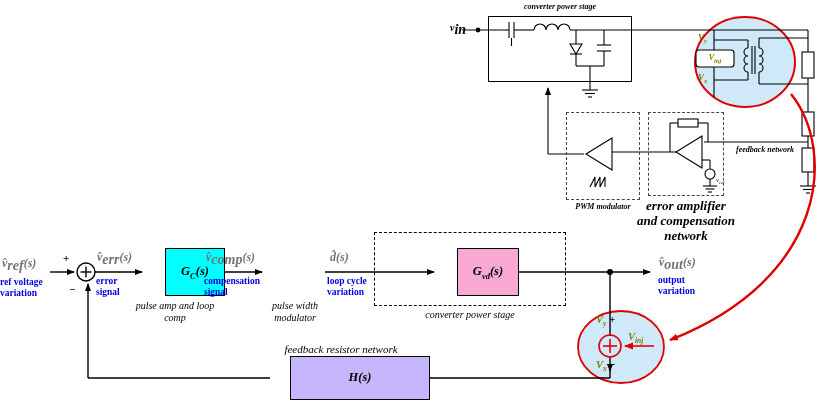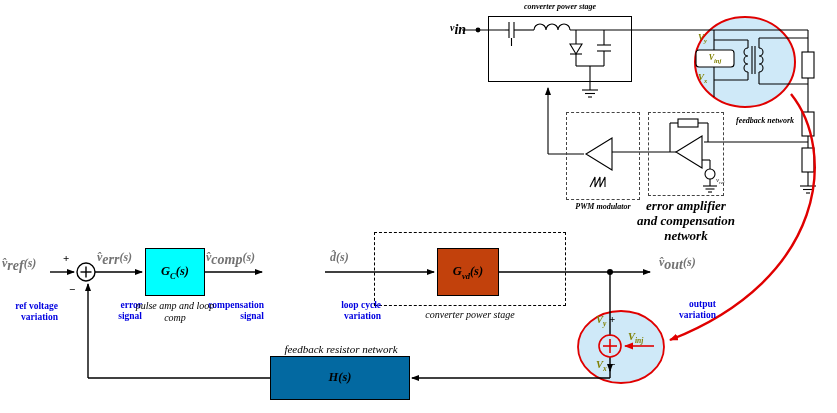--- a/index.html
+++ b/index.html
@@ -3,30 +3,30 @@
 <meta charset="utf-8">
 <style>
   * { margin:0; padding:0; box-sizing:border-box; }
   html,body { width:837px; height:413px; }
   body { position:relative; background:#ffffff; font-family:"Liberation Serif", serif; overflow:hidden; }
   #canvas { position:absolute; inset:0; width:837px; height:413px; }
   svg.layer { position:absolute; left:0; top:0; }
 
   .sig { position:absolute; font:bold italic 12px "Liberation Serif", serif; color:#737373; white-space:nowrap; }
   .sig sub { font-size:14px; }
-  .capblue { position:absolute; color:#0000e0; font:bold 9.5px "Liberation Serif", serif; text-align:right; line-height:1.18;margin-top:24px; }
+  .capblue { position:absolute; color:#0000e0; font:bold 9.5px "Liberation Serif", serif; text-align:left; line-height:1.18; }
   .capblk { position:absolute; color:#000; font:italic 10px "Liberation Serif", serif; text-align:center; line-height:1.18; }
   .sign { position:absolute; color:#000; font:bold 11px "Liberation Serif", serif; }
 
   .block { position:absolute; display:flex; align-items:center; justify-content:center;
-           border:1.6px solid #000; font:bold italic 12.5px "Liberation Serif", serif; color:#000; }
+           border:1.6px solid #000; font:bold italic 12.5px "Liberation Serif", serif; color:#000;margin-left:20px; }
   .block sub { font-size:8.5px; }
   .bg-cyan { background:#00ffff; }
-  .bg-gray { background:#c2410c; }
-  .bg-green { background:#0369a1; }
+  .bg-gray { background:#f9a8d4; }
+  .bg-green { background:#c4b5fd; }
   .dashedbox { position:absolute; border:1.8px dashed #000; }
 
   .topbox { position:absolute; border:1.2px solid #000; }
   .topdash { position:absolute; border:1px dashed #444; }
   .smallcap { position:absolute; font:bold italic 8px "Liberation Serif", serif; color:#000; text-align:center; line-height:1.15; }
   .tinycap { position:absolute; font:italic 7px "Liberation Serif", serif; color:#333; white-space:nowrap; }
   .tinycap sub { font-size:5px; }
   .olive { position:absolute; color:#7f7f00; font:bold italic 9px "Liberation Serif", serif; white-space:nowrap; }
   .olive sub { font-size:6.5px; }
   .inj { position:absolute; color:#7f7f00; font:bold italic 10.5px "Liberation Serif", serif; white-space:nowrap; }
@@ -189,31 +189,32 @@
 <div class="sig" style="left:330px;top:250px"><span>d̂</span><sub></sub><span>(s)</span></div>
 <div class="sig" style="left:659px;top:255px"><span>v̂</span><sub>out</sub><span>(s)</span></div>
 
 <div class="capblue" style="left:0;top:277px;width:58px">ref voltage variation</div>
 <div class="capblue" style="left:96px;top:276px;width:46px">error signal</div>
 <div class="capblue" style="left:204px;top:276px;width:60px">compensation signal</div>
 <div class="capblue" style="left:327px;top:276px;width:54px">loop cycle variation</div>
 <div class="capblue" style="left:658px;top:275px;width:58px">output variation</div>
 
 <div class="capblk" style="left:128px;top:300px;width:94px">pulse amp and loop comp</div>
+<div class="capblk" style="left:252px;top:300px;width:86px">pulse width modulator</div>
 <div class="capblk" style="left:400px;top:309px;width:140px">converter power stage</div>
 <div class="capblk" style="left:278px;top:343px;width:126px;font-size:11px">feedback resistor network</div>
 
 <div class="sign" style="left:63px;top:252px">+</div>
 <div class="sign" style="left:69px;top:283px">−</div>
 
 <div class="smallcap" style="left:500px;top:2px;width:120px">converter power stage</div>
 <div class="sig" style="left:450px;top:22px;color:#000;font-size:10px"><span>v</span><sub>in</sub></div>
 <div class="smallcap" style="left:562px;top:202px;width:82px">PWM modulator</div>
 <div class="smallcap" style="left:636px;top:199px;width:100px;font-size:13px">error amplifier and compensation network</div>
-<div class="smallcap" style="left:736px;top:116px;width:58px">feedback network</div>
+<div class="smallcap" style="left:736px;top:145px;width:58px">feedback network</div>
 <div class="tinycap" style="left:716px;top:176px"><span>v</span><sub>ref</sub></div>
 <div class="olive" style="left:698px;top:32px"><span>V</span><sub>y</sub></div>
 <div class="vinjbox olive" style="left:696px;top:50px;width:38px;height:17px;font-size:8px">
       <span><span>V</span><sub>inj</sub></span>
     </div>
 <div class="olive" style="left:698px;top:72px"><span>V</span><sub>x</sub></div>
 
 <div class="inj" style="left:596px;top:314px"><span>V</span><sub>y</sub><span class="s">+</span></div>
 <div class="inj" style="left:628px;top:331px"><span>V</span><sub>inj</sub></div>
 <div class="inj" style="left:596px;top:359px"><span>V</span><sub>x</sub><span class="s">−</span></div>

